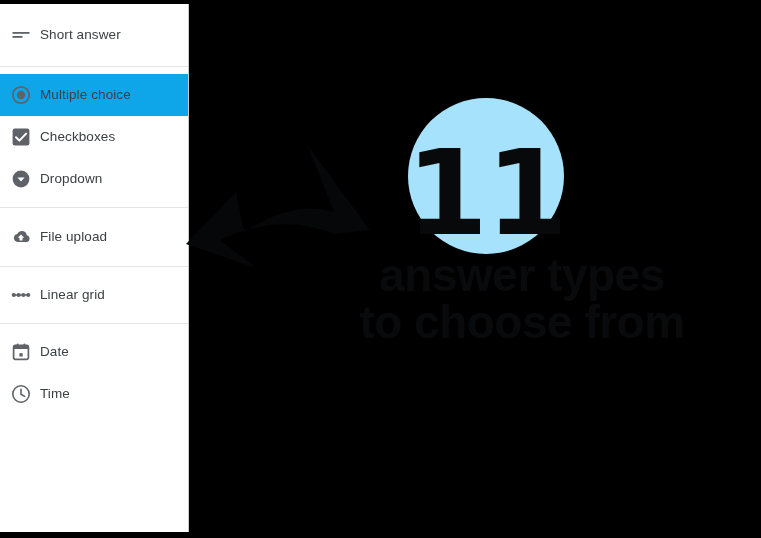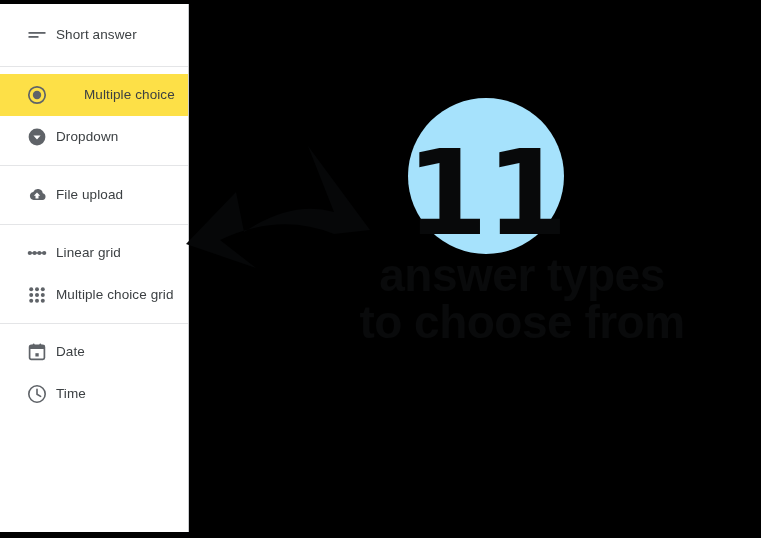--- a/index.html
+++ b/index.html
@@ -38,28 +38,27 @@
     position: relative;
   }
   .menu-group + .menu-group {
     border-top: 1px solid #e4e5e7;
   }
 
   .menu-item {
     display: flex;
     align-items: center;
     height: 42px;
-    padding-left: 26px;
+    padding-left: 10px;
     box-sizing: border-box;
     cursor: pointer;
     background: transparent;
   }
   .menu-item.selected {
-    background: #fde047;
-    gap: 28px;
+    background: #0ea5e9;
   }
 
   .menu-icon {
     width: 22px;
     height: 22px;
     flex: 0 0 22px;
     margin-right: 8px;
     display: flex;
     align-items: center;
     justify-content: center;
@@ -162,20 +161,29 @@
           <svg width="20" height="20" viewBox="0 0 20 20">
             <circle cx="10" cy="10" r="8.2" fill="none" stroke="currentColor" stroke-width="1.7"></circle>
             <circle cx="10" cy="10" r="4.2" fill="currentColor"></circle>
           </svg>
         </span>
         <span class="menu-label">Multiple choice</span>
       </div>
       <div class="menu-item">
         <span class="menu-icon">
           <svg width="20" height="20" viewBox="0 0 20 20">
+            <rect x="1.6" y="1.6" width="16.8" height="16.8" rx="2.2" fill="currentColor"></rect>
+            <path d="M5 10.2 L8.4 13.6 L15.1 6.6" fill="none" stroke="#ffffff" stroke-width="2" stroke-linecap="round" stroke-linejoin="round"></path>
+          </svg>
+        </span>
+        <span class="menu-label">Checkboxes</span>
+      </div>
+      <div class="menu-item">
+        <span class="menu-icon">
+          <svg width="20" height="20" viewBox="0 0 20 20">
             <circle cx="10" cy="10" r="8.4" fill="currentColor"></circle>
             <path d="M6.4 8.4 L13.6 8.4 L10 12.6 Z" fill="#ffffff"></path>
           </svg>
         </span>
         <span class="menu-label">Dropdown</span>
       </div>
     </div>
 
     <div class="menu-group group-c">
       <div class="menu-item">
@@ -195,36 +203,20 @@
           <svg width="20" height="20" viewBox="0 0 20 20">
             <rect x="1.6" y="9.3" width="16.8" height="1.4" fill="currentColor"></rect>
             <circle cx="2.8" cy="10" r="2.1" fill="currentColor"></circle>
             <circle cx="7.6" cy="10" r="2.1" fill="currentColor"></circle>
             <circle cx="12.4" cy="10" r="2.1" fill="currentColor"></circle>
             <circle cx="17.2" cy="10" r="2.1" fill="currentColor"></circle>
           </svg>
         </span>
         <span class="menu-label">Linear grid</span>
       </div>
-      <div class="menu-item">
-        <span class="menu-icon">
-          <svg width="20" height="20" viewBox="0 0 20 20">
-            <circle cx="4.2" cy="4.2" r="2" fill="currentColor"></circle>
-            <circle cx="10" cy="4.2" r="2" fill="currentColor"></circle>
-            <circle cx="15.8" cy="4.2" r="2" fill="currentColor"></circle>
-            <circle cx="4.2" cy="10" r="2" fill="currentColor"></circle>
-            <circle cx="10" cy="10" r="2" fill="currentColor"></circle>
-            <circle cx="15.8" cy="10" r="2" fill="currentColor"></circle>
-            <circle cx="4.2" cy="15.8" r="2" fill="currentColor"></circle>
-            <circle cx="10" cy="15.8" r="2" fill="currentColor"></circle>
-            <circle cx="15.8" cy="15.8" r="2" fill="currentColor"></circle>
-          </svg>
-        </span>
-        <span class="menu-label">Multiple choice grid</span>
-      </div>
     </div>
 
     <div class="menu-group group-e">
       <div class="menu-item">
         <span class="menu-icon">
           <svg width="20" height="20" viewBox="0 0 20 20">
             <rect x="2.6" y="3.4" width="14.8" height="14" rx="1.6" fill="none" stroke="currentColor" stroke-width="1.7"></rect>
             <rect x="2.6" y="3.4" width="14.8" height="3.6" fill="currentColor"></rect>
             <rect x="5.8" y="1.5" width="1.7" height="3.6" rx="0.8" fill="currentColor"></rect>
             <rect x="12.5" y="1.5" width="1.7" height="3.6" rx="0.8" fill="currentColor"></rect>

